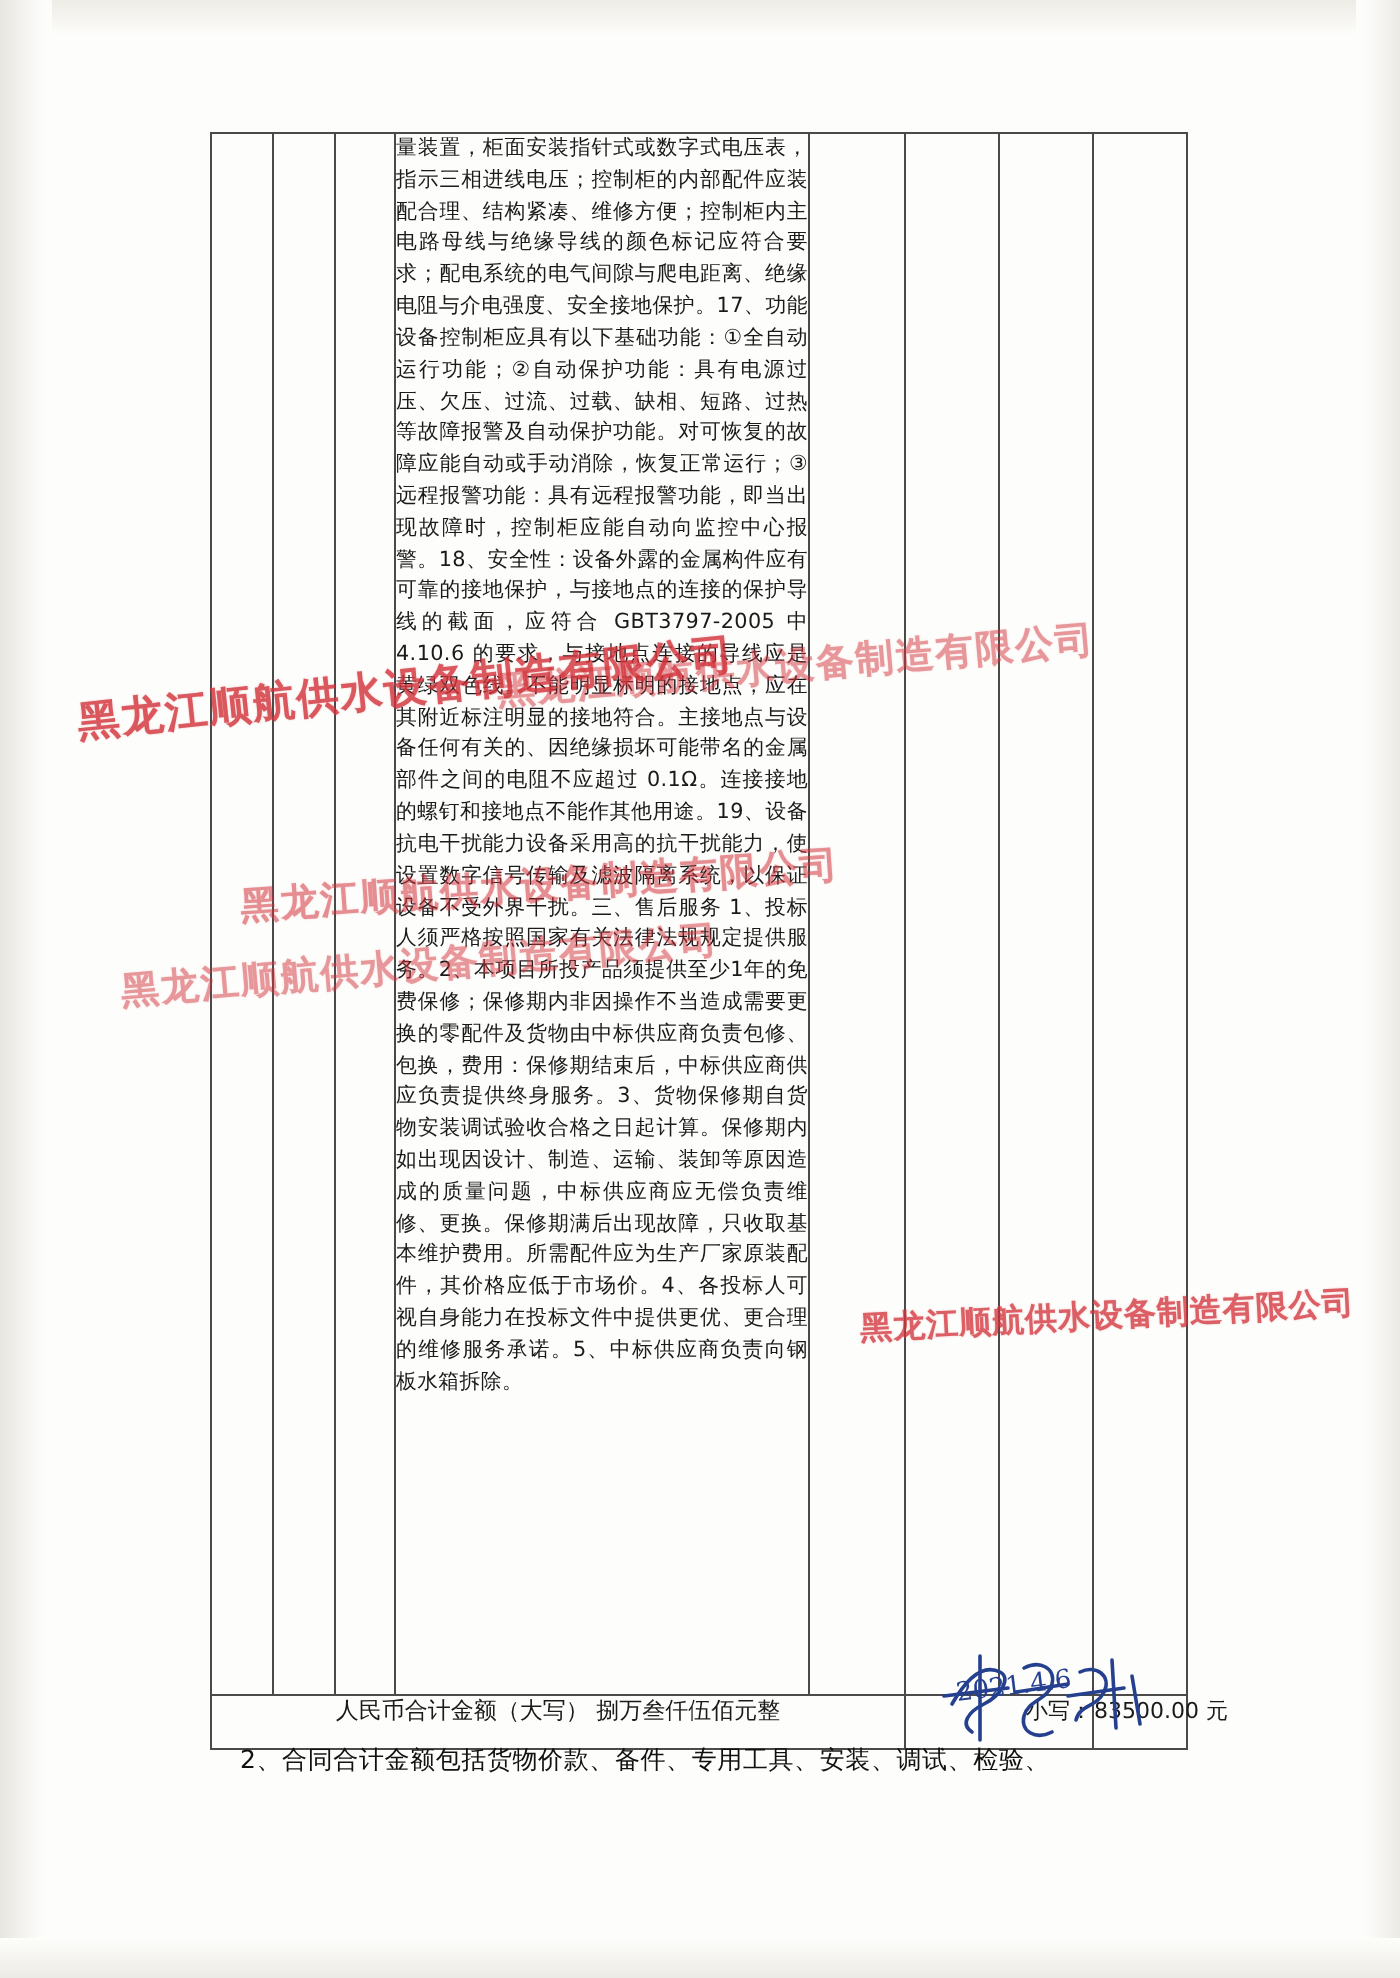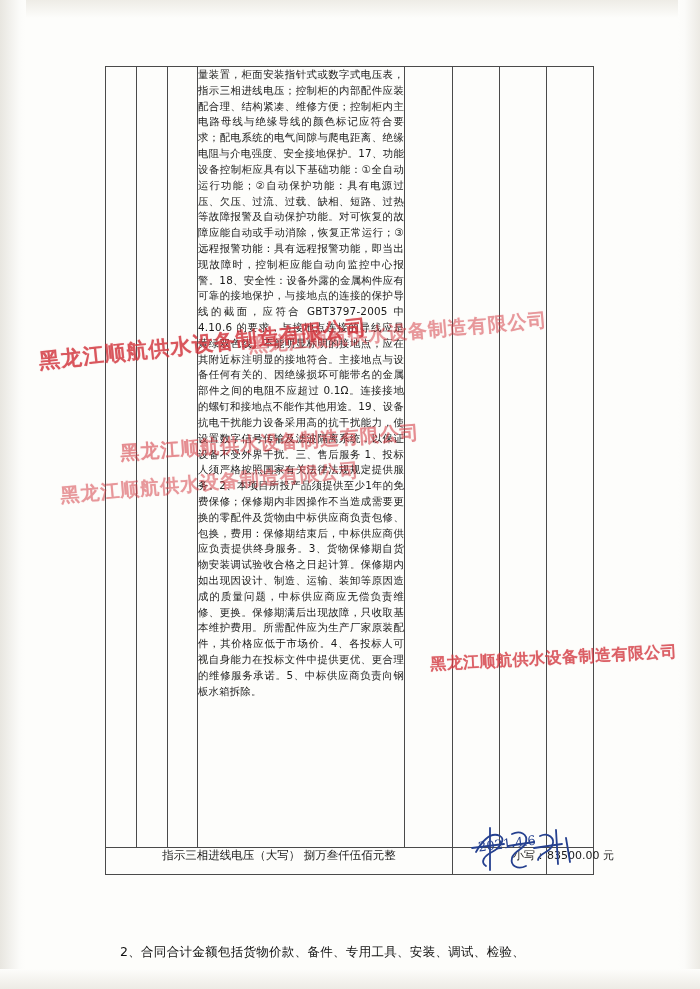--- a/index.html
+++ b/index.html
@@ -99,21 +99,21 @@
     font-size: 11px;
     text-align: center;
     padding: 5px 2px;
     color: #1a1a1a;
     white-space: nowrap;
   }
 
   .footer-note {
     position: absolute;
     left: 120px;
-    top: 944px;
+    top: 872px;
     width: 500px;
     font-size: 12.5px;
     color: #111;
     letter-spacing: 0.3px;
     font-family: "DejaVu Sans", sans-serif;
   }
 
   
   .watermark {
     position: absolute;
@@ -206,21 +206,21 @@
         <td class="blank-cell"></td>
         <td class="blank-cell"></td>
         <td class="blank-cell"></td>
         <td class="spec-cell">量装置，柜面安装指针式或数字式电压表，指示三相进线电压；控制柜的内部配件应装配合理、结构紧凑、维修方便；控制柜内主电路母线与绝缘导线的颜色标记应符合要求；配电系统的电气间隙与爬电距离、绝缘电阻与介电强度、安全接地保护。17、功能设备控制柜应具有以下基础功能：①全自动运行功能；②自动保护功能：具有电源过压、欠压、过流、过载、缺相、短路、过热等故障报警及自动保护功能。对可恢复的故障应能自动或手动消除，恢复正常运行；③远程报警功能：具有远程报警功能，即当出现故障时，控制柜应能自动向监控中心报警。18、安全性：设备外露的金属构件应有可靠的接地保护，与接地点的连接的保护导线的截面，应符合 GBT3797-2005 中 4.10.6 的要求，与接地点连接的导线应是黄绿双色线。不能明显标明的接地点，应在其附近标注明显的接地符合。主接地点与设备任何有关的、因绝缘损坏可能带名的金属部件之间的电阻不应超过 0.1Ω。连接接地的螺钉和接地点不能作其他用途。19、设备抗电干扰能力设备采用高的抗干扰能力，使设置数字信号传输及滤波隔离系统，以保证设备不受外界干扰。三、售后服务 1、投标人须严格按照国家有关法律法规规定提供服务。2、本项目所投产品须提供至少1年的免费保修；保修期内非因操作不当造成需要更换的零配件及货物由中标供应商负责包修、包换，费用：保修期结束后，中标供应商供应负责提供终身服务。3、货物保修期自货物安装调试验收合格之日起计算。保修期内如出现因设计、制造、运输、装卸等原因造成的质量问题，中标供应商应无偿负责维修、更换。保修期满后出现故障，只收取基本维护费用。所需配件应为生产厂家原装配件，其价格应低于市场价。4、各投标人可视自身能力在投标文件中提供更优、更合理的维修服务承诺。5、中标供应商负责向钢板水箱拆除。</td>
         <td class="blank-cell"></td>
         <td class="blank-cell"></td>
         <td class="blank-cell"></td>
         <td class="blank-cell"></td>
       </tr>
       <tr class="total-row">
-        <td class="total-label" colspan="5">指示三相进线电压（大写）  捌万叁仟伍佰元整</td>
+        <td class="total-label" colspan="5">人民币合计金额（大写）  捌万叁仟伍佰元整</td>
         <td class="total-small-label" colspan="2">小写：</td>
         <td class="total-amount">83500.00 元</td>
       </tr>
     </tbody>
   </table>
 
   <div class="footer-note">2、合同合计金额包括货物价款、备件、专用工具、安装、调试、检验、</div>
 
   <div class="watermark wm1">黑龙江顺航供水设备制造有限公司</div>
   <div class="watermark wm2">黑龙江顺航供水设备制造有限公司</div>

